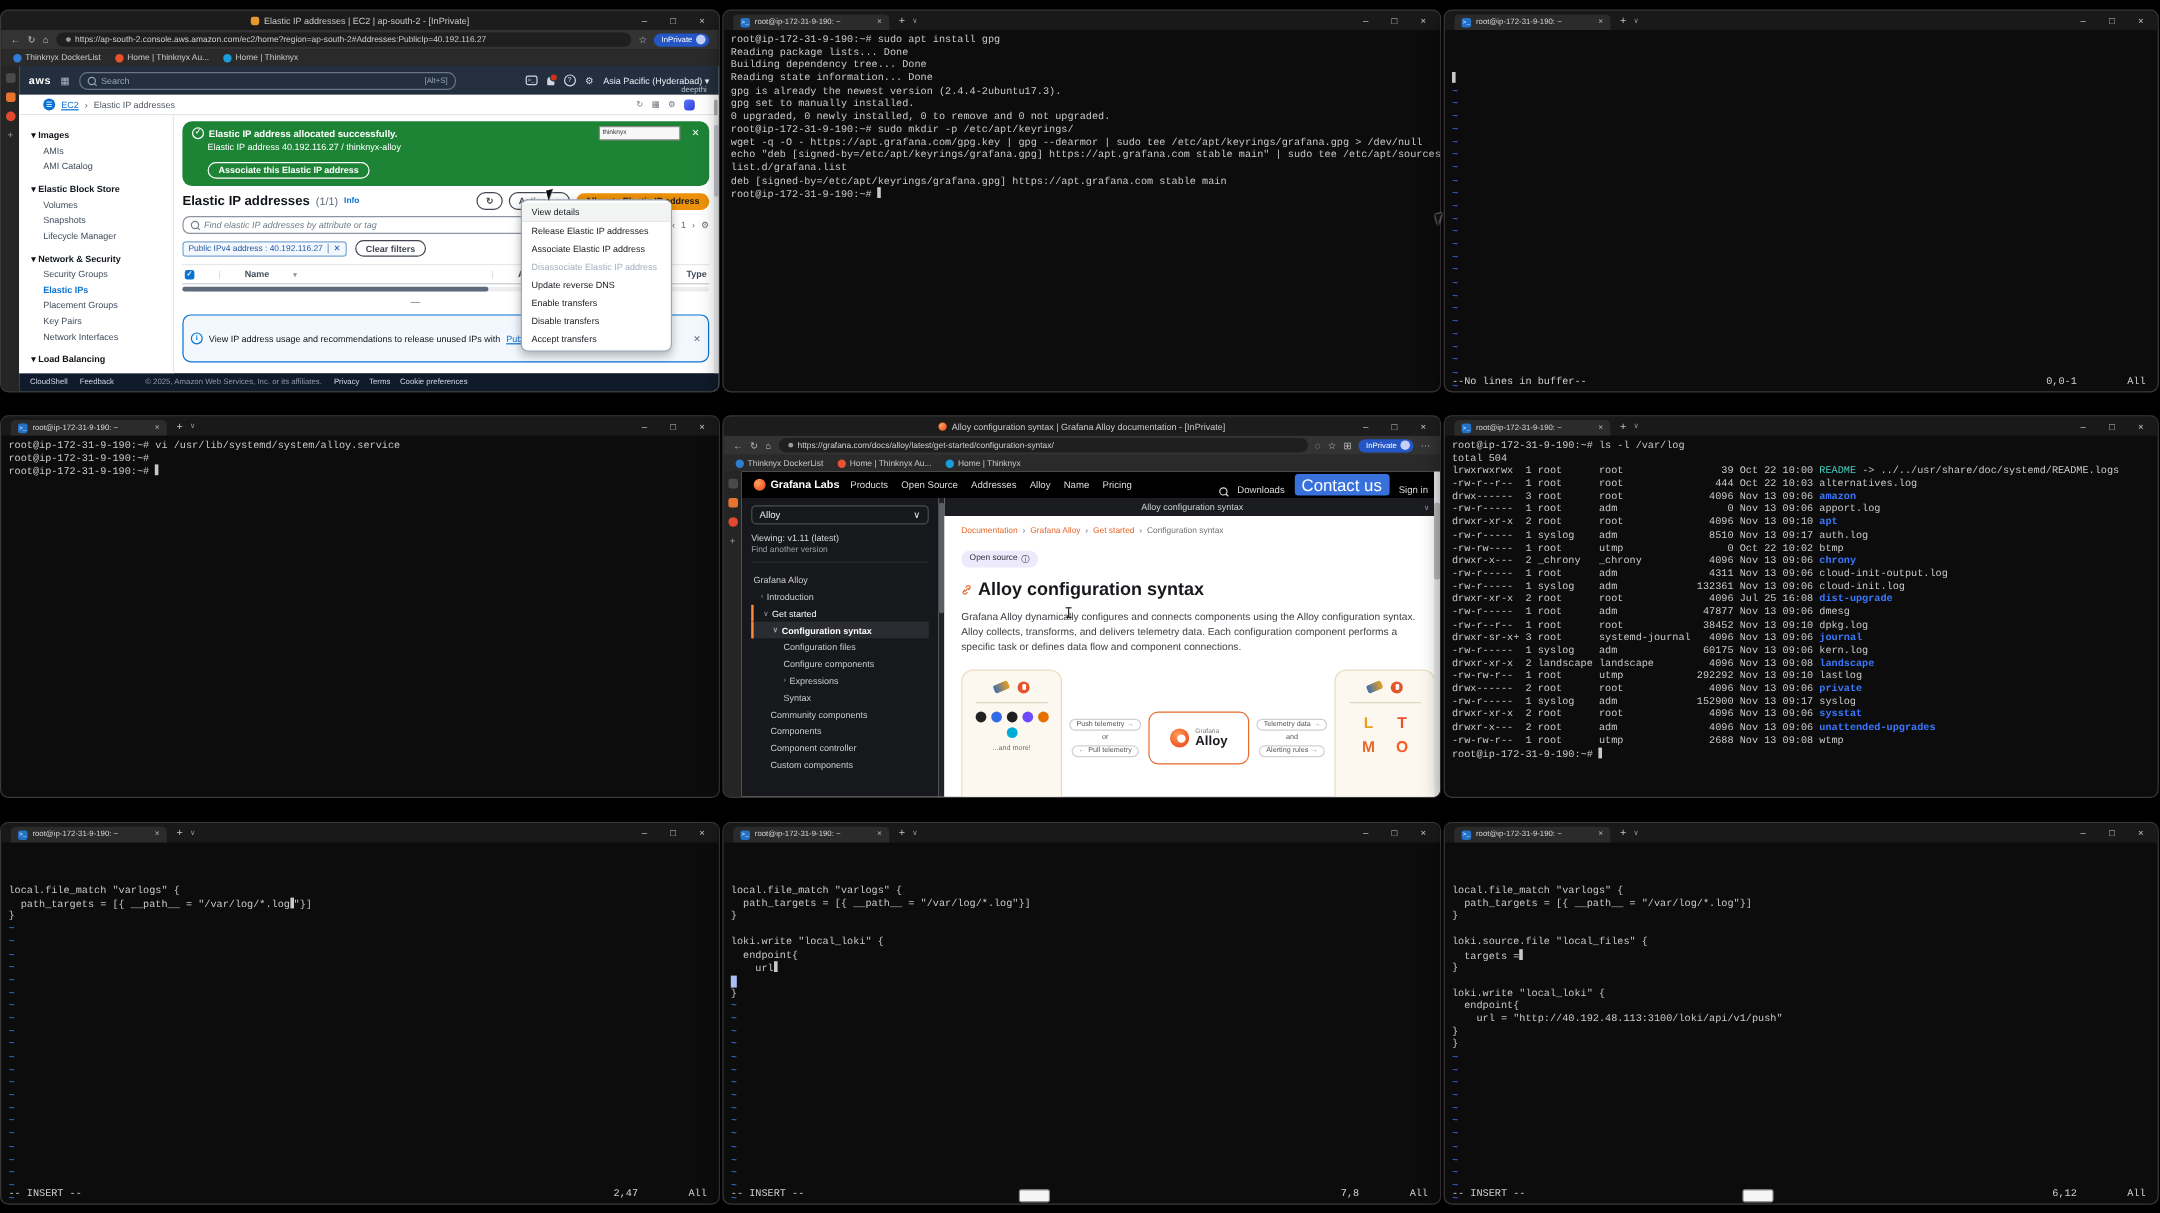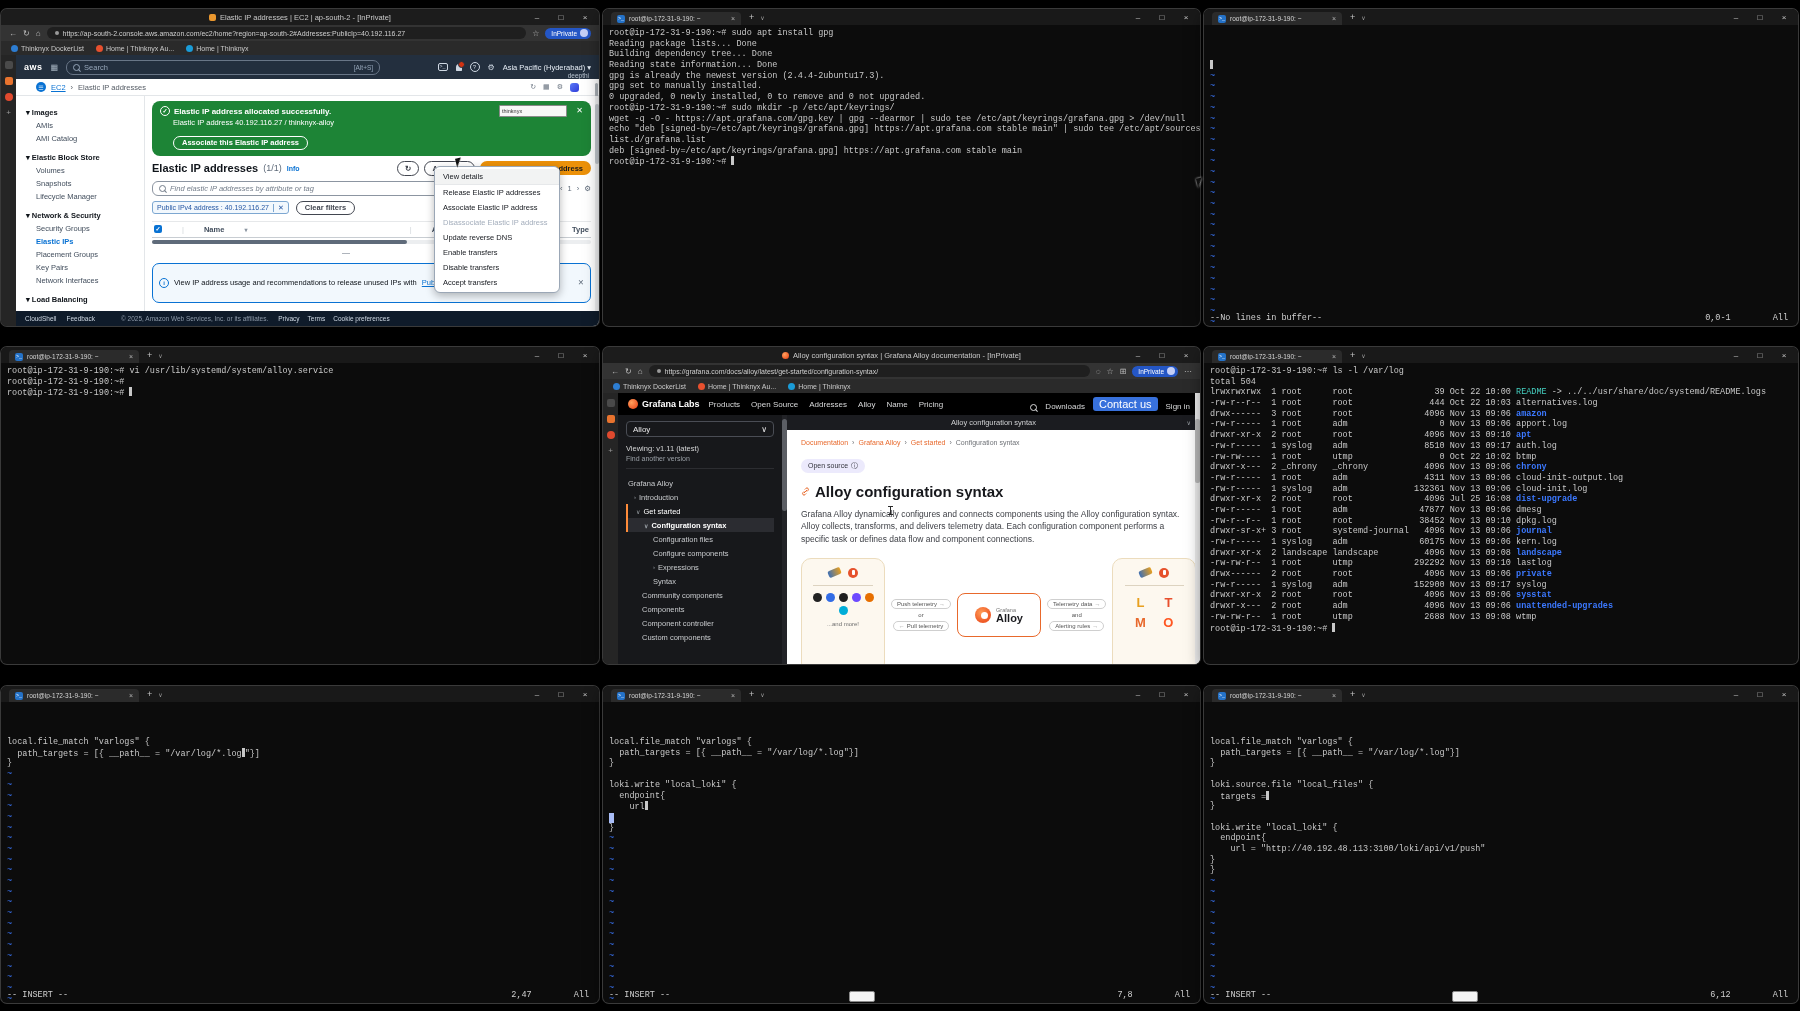--- a/index.html
+++ b/index.html
@@ -160,21 +160,21 @@
   .menu-item.hover{background:#f2f3f3;}
   .menu-item.disabled{color:#a4aebc;}
   
   .g-app{flex:1;display:flex;flex-direction:column;min-width:0;background:#fff;position:relative;}
   .g-header{height:22px;background:#000;display:flex;align-items:center;gap:9px;padding:0 10px;flex:none;}
   .g-logo{display:flex;align-items:center;gap:4px;color:#fff;font-size:9px;font-weight:bold;white-space:nowrap;}
   .g-flame{width:10px;height:10px;border-radius:50%;background:radial-gradient(circle at 35% 35%,#ffa15e,#f05a28 70%);}
   .g-nav{display:flex;gap:11px;}
   .g-nav .rp{font-size:8px;color:#d8d9da;}
   .g-hright{margin-left:auto;display:flex;align-items:flex-end;gap:8px;color:#d8d9da;font-size:8px;}
-  .g-contact{background:#3871dc;color:#fff;border-radius:3px;padding:1px 6px;font-size:11px;}
+  .g-contact{background:#3871dc;color:#fff;border-radius:3px;padding:1px 6px;font-size:14px;}
   .g-body{flex:1;display:flex;min-height:0;}
   .g-side{width:148px;background:#17181b;padding:6px 8px;position:relative;flex:none;overflow:hidden;}
   .g-select{border:1px solid #4a4d55;border-radius:4px;height:14px;display:flex;align-items:center;
             justify-content:space-between;padding:0 6px;color:#e8e8e9;font-size:8px;}
   .g-viewing{color:#d5d6d7;font-size:7.5px;margin:7px 0 2px;}
   .g-findver{color:#9aa0a6;font-size:7px;margin-bottom:7px;border-bottom:1px solid #2c2d31;padding-bottom:6px;}
   .g-tree{font-size:7.5px;color:#c9cbce;}
   .g-tree-item{padding:2.5px 4px 2.5px 2px;display:flex;gap:3px;align-items:center;}
   .g-tree-item .chev{color:#9aa0a6;font-size:6px;}
   .g-tree-item.lvl1{padding-left:8px;} .g-tree-item.lvl2{padding-left:16px;} .g-tree-item.lvl3{padding-left:27px;}

